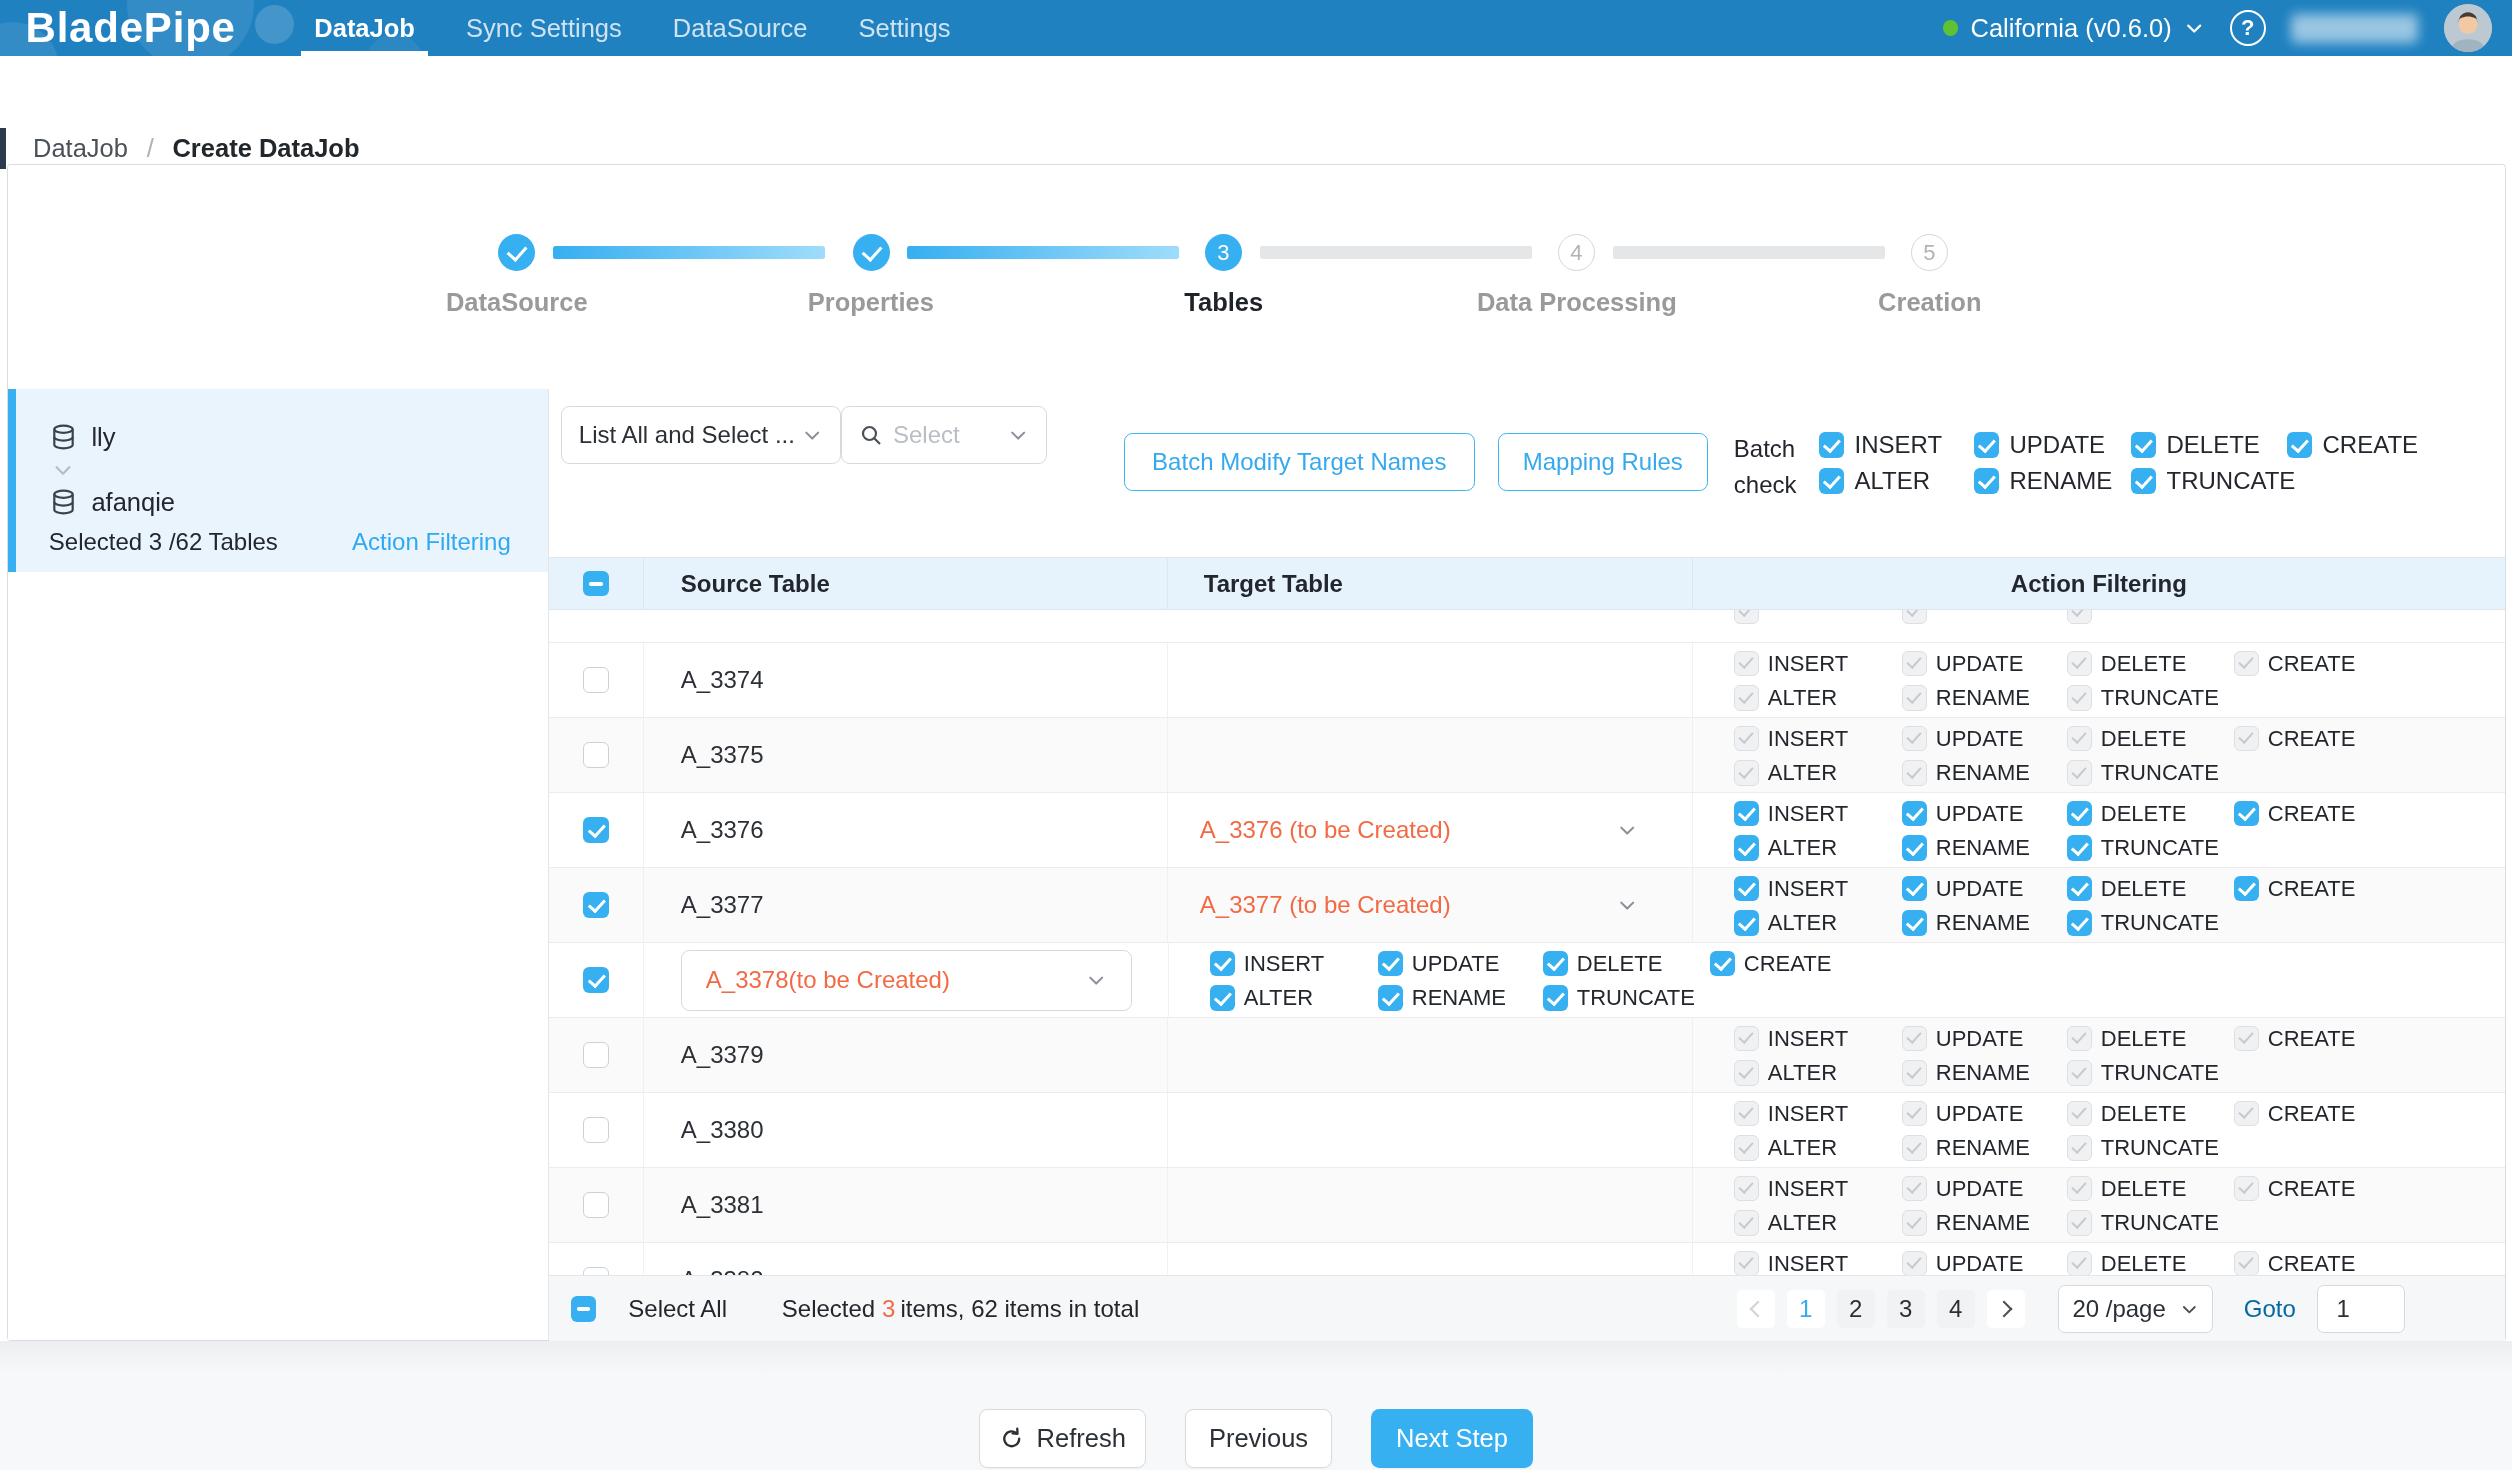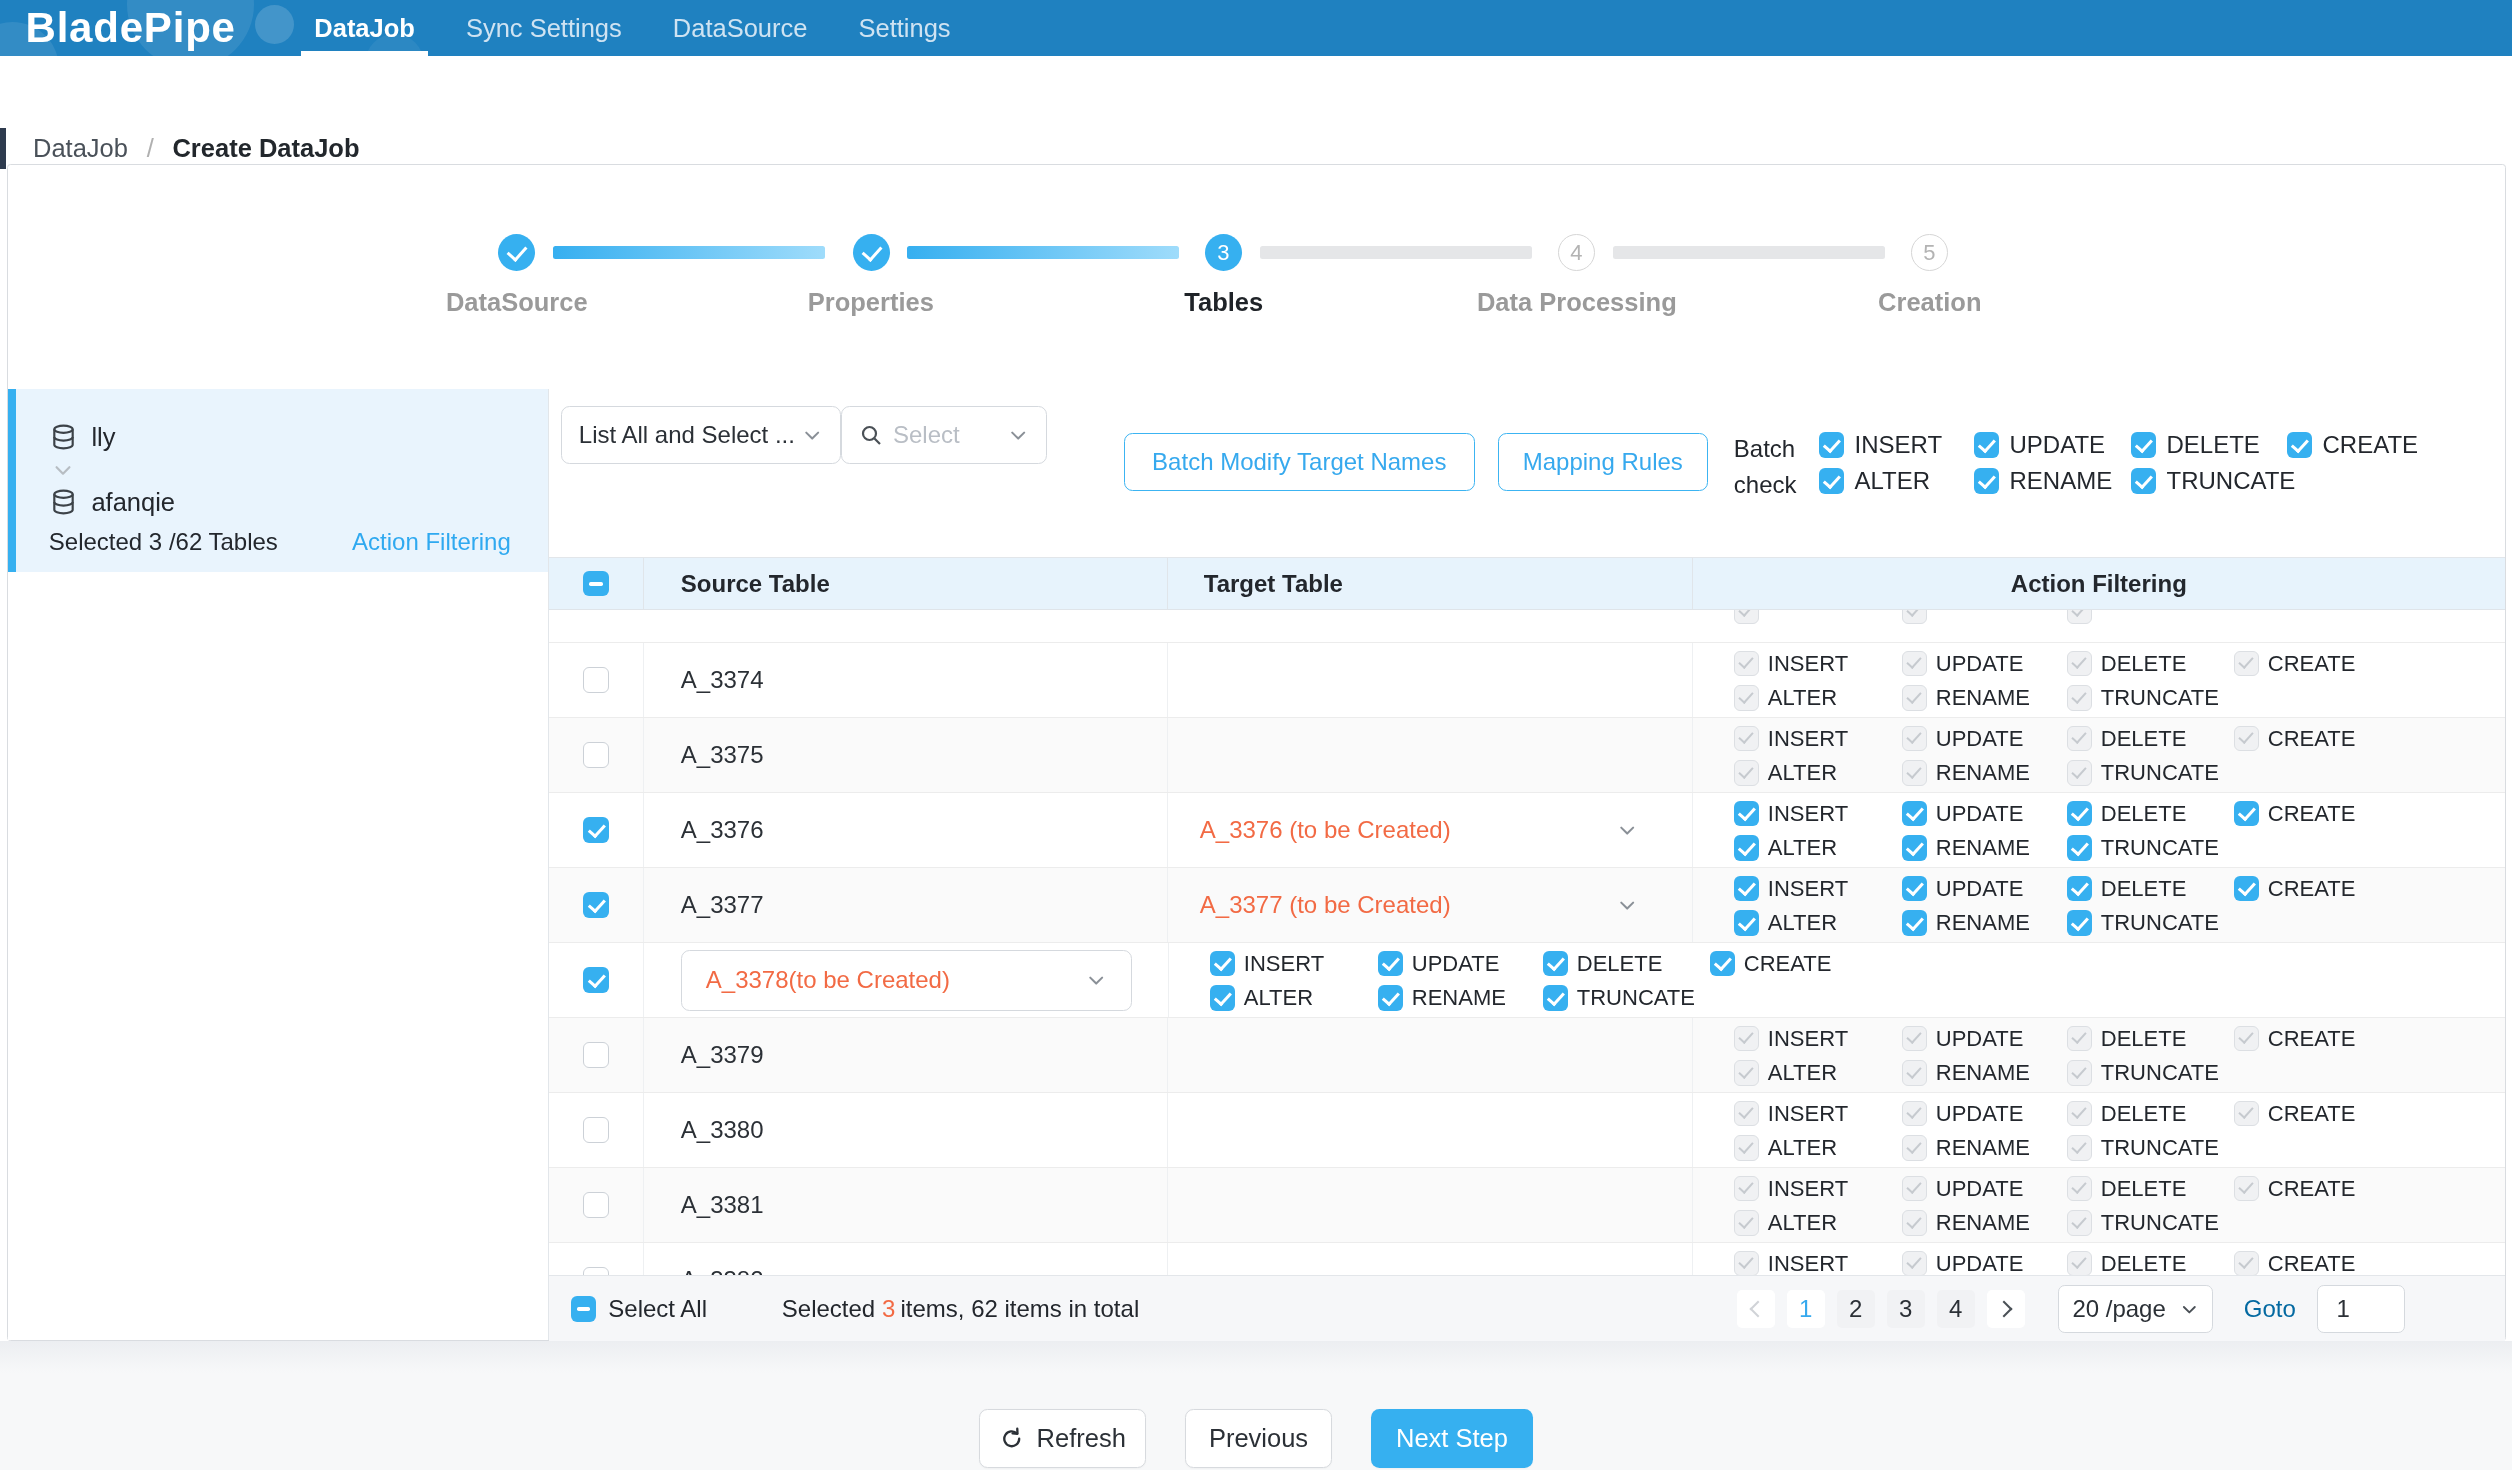--- a/index.html
+++ b/index.html
@@ -106,21 +106,21 @@
   .td-act{position:relative;flex:1;border-left:0.8px solid #eef0f2;}
   .tplain{position:absolute;left:32px;top:0;height:100%;display:flex;align-items:center;font-size:24px;color:#f26a44;}
   .tgt-chev{position:absolute;right:54px;top:0;height:100%;display:flex;align-items:center;color:#8a9097;}
   .tselect{position:absolute;left:37px;top:6.8px;width:451px;height:61px;border:0.8px solid #d5d9de;border-radius:8.5px;background:#fff;display:flex;align-items:center;padding:0 24px;font-size:24px;color:#f26a44;cursor:pointer;}
   .tselect .tgt-chev2{margin-left:auto;color:#8a9097;display:flex;}
   .act-item{position:absolute;display:flex;align-items:center;gap:8.5px;font-size:22px;color:#23272d;}
   .scroll-thumb{position:absolute;right:1.7px;top:45px;width:10.2px;height:595px;border-radius:6px;background:#d8dadd;}
 
   
   .tfoot{position:absolute;left:0;top:886px;right:0;height:66px;background:#f6f7f9;border-top:0.8px solid #e3e6ea;}
-  .sa-wrap{position:absolute;left:22px;top:0;height:66px;display:flex;align-items:center;gap:12px;font-size:24px;color:#23272d;}
+  .sa-wrap{position:absolute;left:22px;top:0;height:66px;display:flex;align-items:center;gap:32px;font-size:24px;color:#23272d;}
   .sel-sum{position:absolute;left:233px;top:0;height:66px;display:flex;align-items:center;font-size:24px;color:#23272d;}
   .sel-sum .cnt{color:#f26a44;margin:0 5.1px 0 6.8px;}
   .pag{position:absolute;left:1188px;top:0;height:66px;display:flex;align-items:center;gap:12px;}
   .pg{width:38px;height:38px;border-radius:5.1px;background:#f1f2f4;color:#2b3036;font-size:24px;display:flex;align-items:center;justify-content:center;cursor:pointer;}
   .pg.white{background:#fff;}
   .pg.cur{background:#fff;color:#36a9ee;}
   .pg.dis{color:#d0d3d7;cursor:default;}
   .pg .arr{width:12px;height:12px;border:solid currentColor;border-width:0 2.5px 2.5px 0;}
   .pg .arr.left{transform:rotate(135deg);margin-left:4.2px;}
   .pg .arr.right{transform:rotate(-45deg);margin-right:4.2px;}
@@ -147,20 +147,41 @@
     <span class="bub b2"></span>
     <span class="bub b3"></span>
     <span class="bub b4"></span>
     <div class="logo">BladePipe</div>
     <nav class="nav-menu" id="nav-menu">
         <div class="nav-item active">DataJob</div>
         <div class="nav-item">Sync Settings</div>
         <div class="nav-item">DataSource</div>
         <div class="nav-item">Settings</div>
       </nav>
+    <div class="nav-right">
+      <span class="env">
+        <span class="dot"></span>
+        <span>California (v0.6.0)</span>
+        <span class="chev">
+          <svg viewBox="0 0 24 24" width="20.4" height="20.4">
+              <polyline points="5 9 12 16 19 9" fill="none" stroke="currentColor" stroke-width="2.6" stroke-linecap="round" stroke-linejoin="round"></polyline>
+            </svg>
+        </span>
+      </span>
+      <span class="help">?</span>
+      <span class="blur-name"></span>
+      <span class="avatar">
+        <svg viewBox="0 0 56 56" width="48" height="48">
+          <circle cx="28" cy="28" r="28" fill="#bcc9d3"></circle>
+          <circle cx="28" cy="24" r="11" fill="#f3c9a4"></circle>
+          <path d="M16 22c0-10 24-10 24 0l-3-8c-5-6-13-6-18 0z" fill="#4c3a2e"></path>
+          <path d="M9 51c3-13 35-13 38 0a28 28 0 0 1-38 0z" fill="#9fb3c0"></path>
+        </svg>
+      </span>
+    </div>
   </header>
 
   <div class="breadcrumb">
     <span class="bc-bar"></span>
     <span class="bc-parent">DataJob</span>
     <span class="bc-sep">/</span>
     <span class="bc-current">Create DataJob</span>
   </div>
 
   <div class="card">

